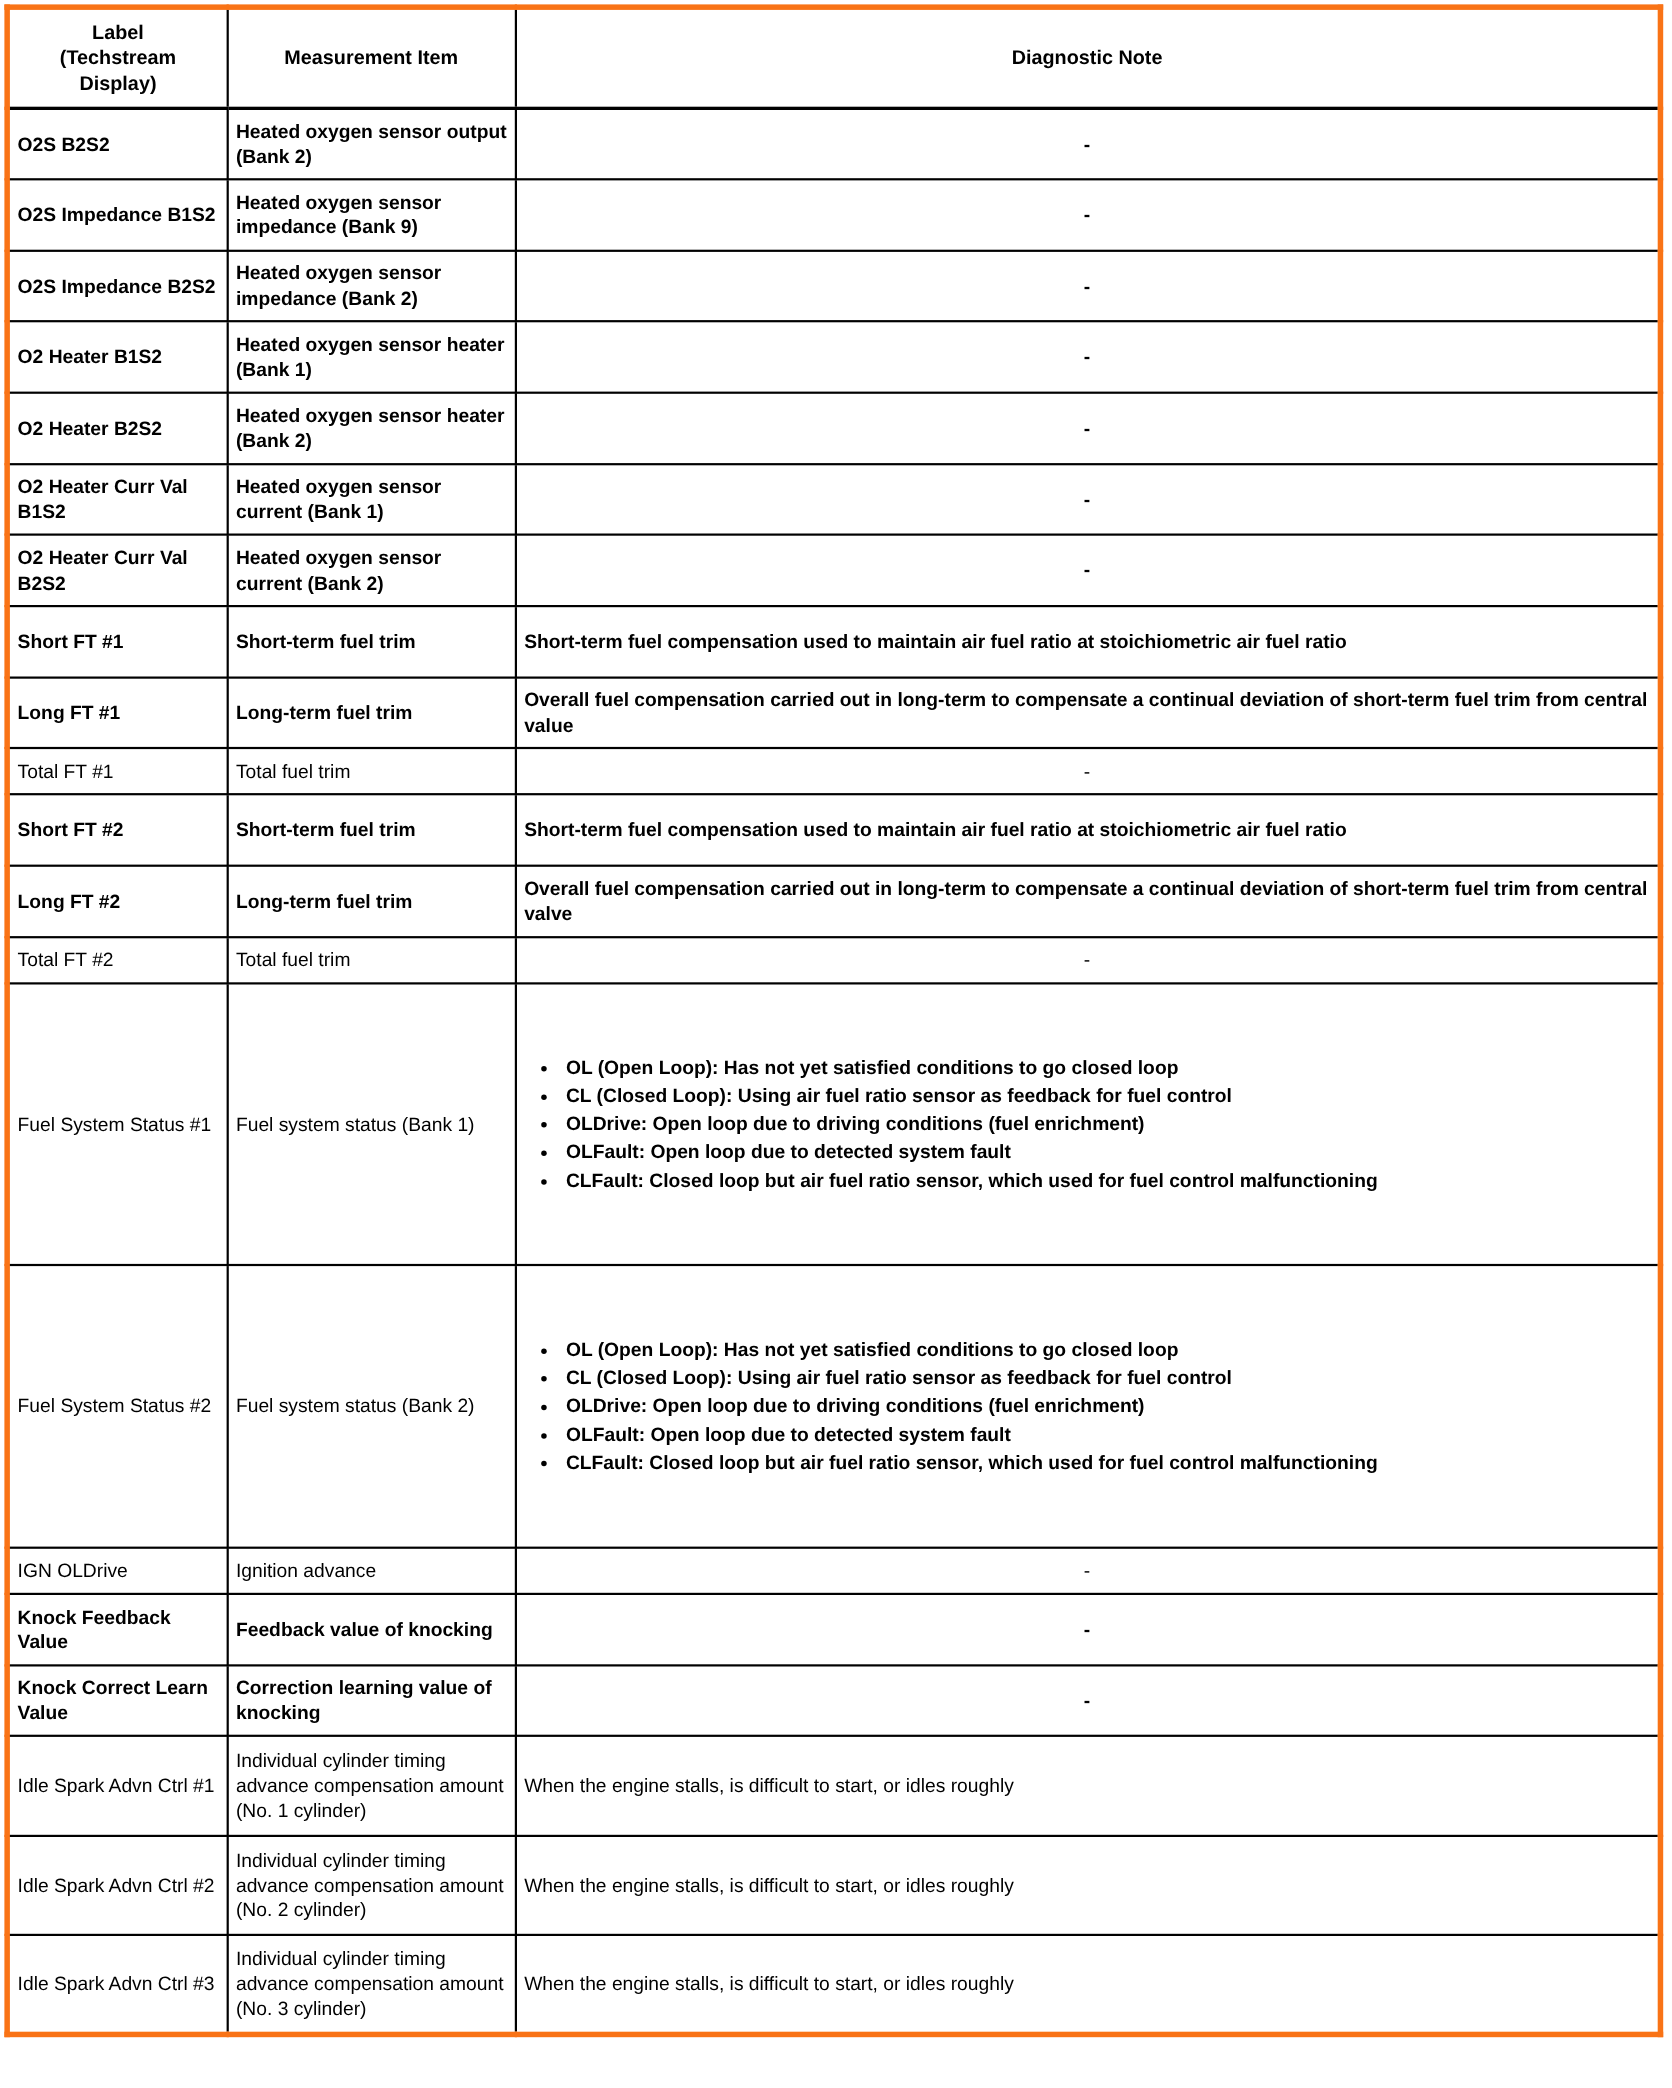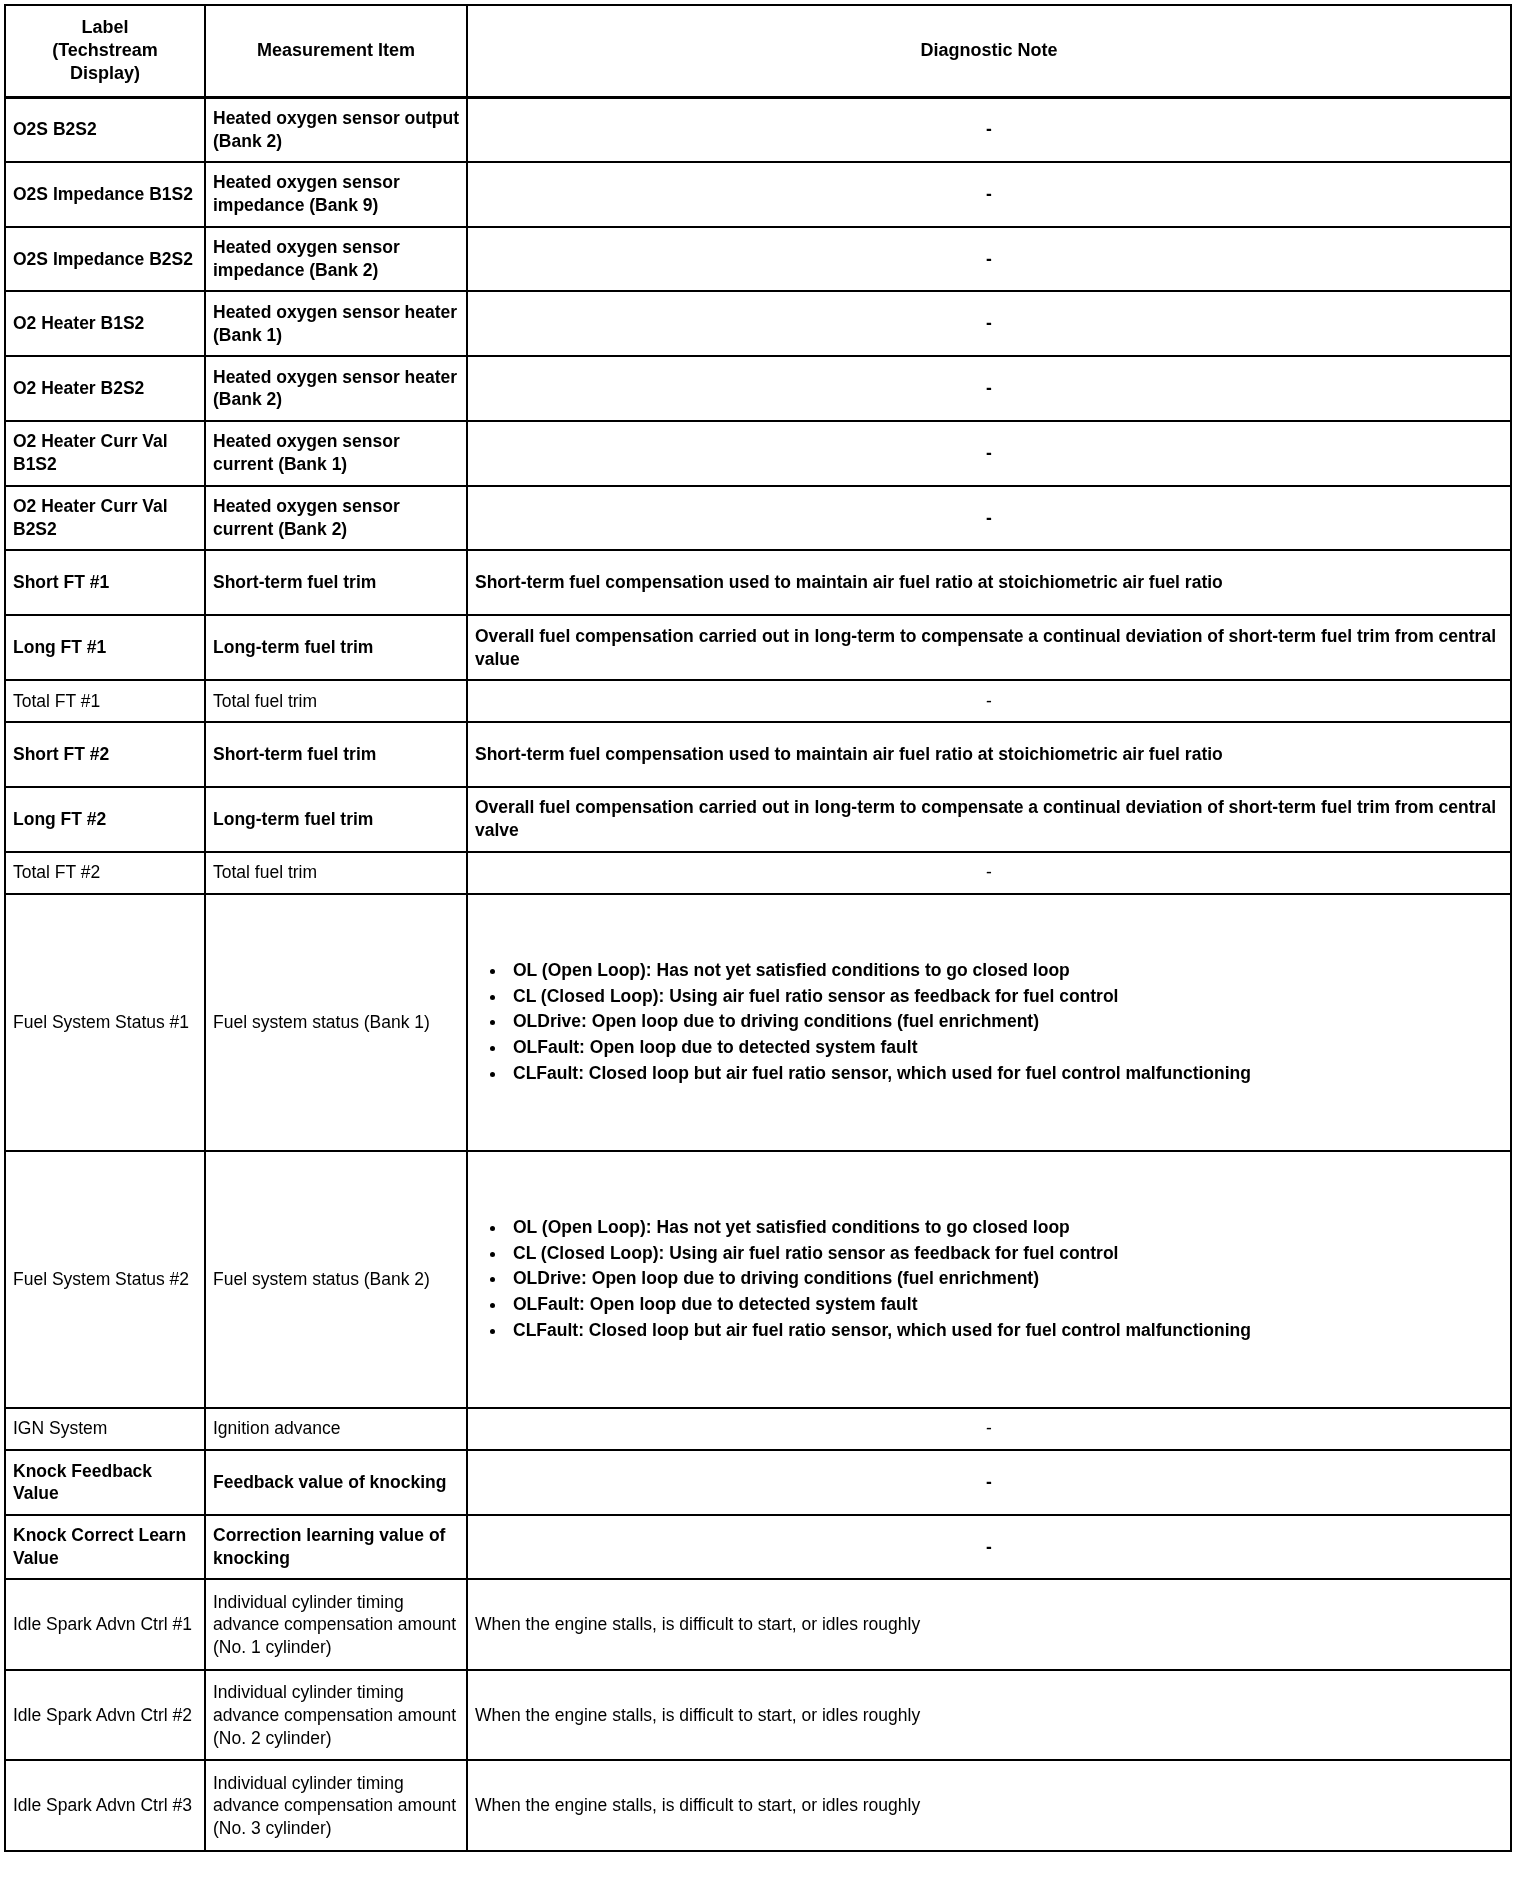--- a/index.html
+++ b/index.html
@@ -13,21 +13,21 @@
   }
   .doc {
     width: 1512px;
     padding: 4px;
   }
   table.diag {
     border-collapse: collapse;
     table-layout: fixed;
     width: 1508px;
     height: 1848px;
-    border: 2px solid #f97316;
+    border: 5px solid #f97316;
   }
   col.c1 { width: 200px; }
   col.c2 { width: 262px; }
   col.c3 { width: auto; }
   th, td {
     border: 2px solid #000000;
     padding: 3px 7px;
     vertical-align: middle;
     font-size: 17.5px;
     line-height: 1.3;
@@ -165,21 +165,21 @@
           <ul>
             <li>OL (Open Loop): Has not yet satisfied conditions to go closed loop</li>
             <li>CL (Closed Loop): Using air fuel ratio sensor as feedback for fuel control</li>
             <li>OLDrive: Open loop due to driving conditions (fuel enrichment)</li>
             <li>OLFault: Open loop due to detected system fault</li>
             <li>CLFault: Closed loop but air fuel ratio sensor, which used for fuel control malfunctioning</li>
           </ul>
         </td>
       </tr>
       <tr class="h1">
-        <td>IGN System</td>
+        <td>IGN OLDrive</td>
         <td>Ignition advance</td>
         <td class="center">-</td>
       </tr>
       <tr class="h2">
         <td>Knock Feedback Value</td>
         <td>Feedback value of knocking</td>
         <td class="center">-</td>
       </tr>
       <tr class="h2">
         <td>Knock Correct Learn Value</td>

